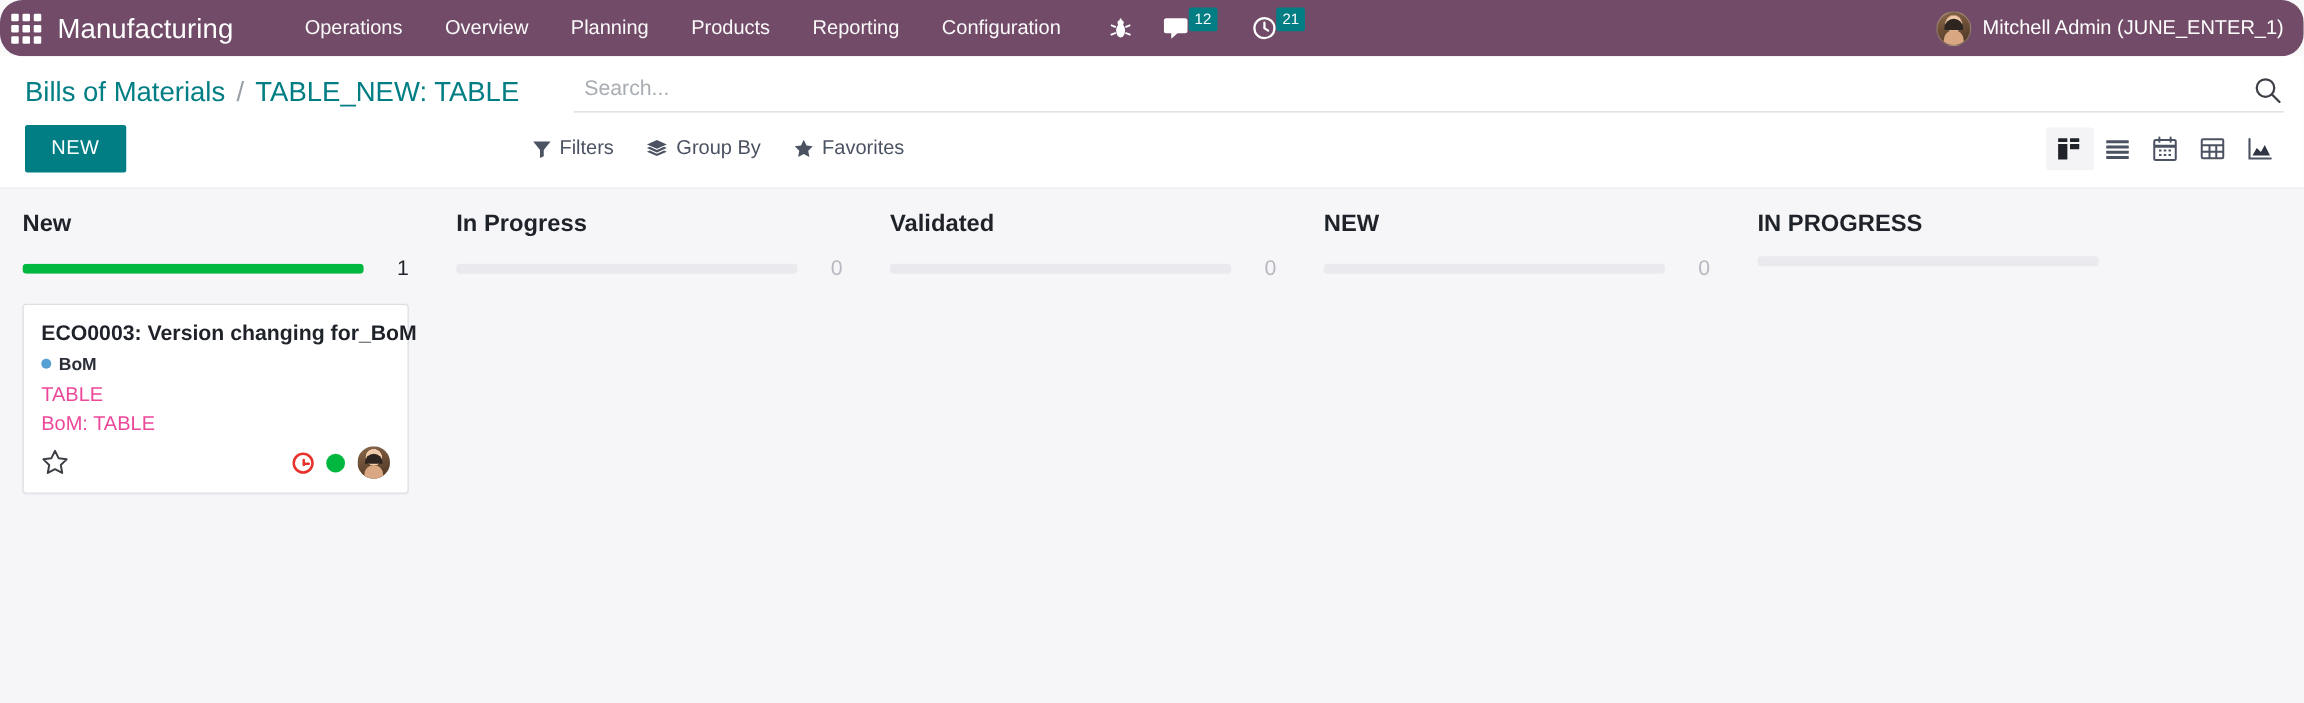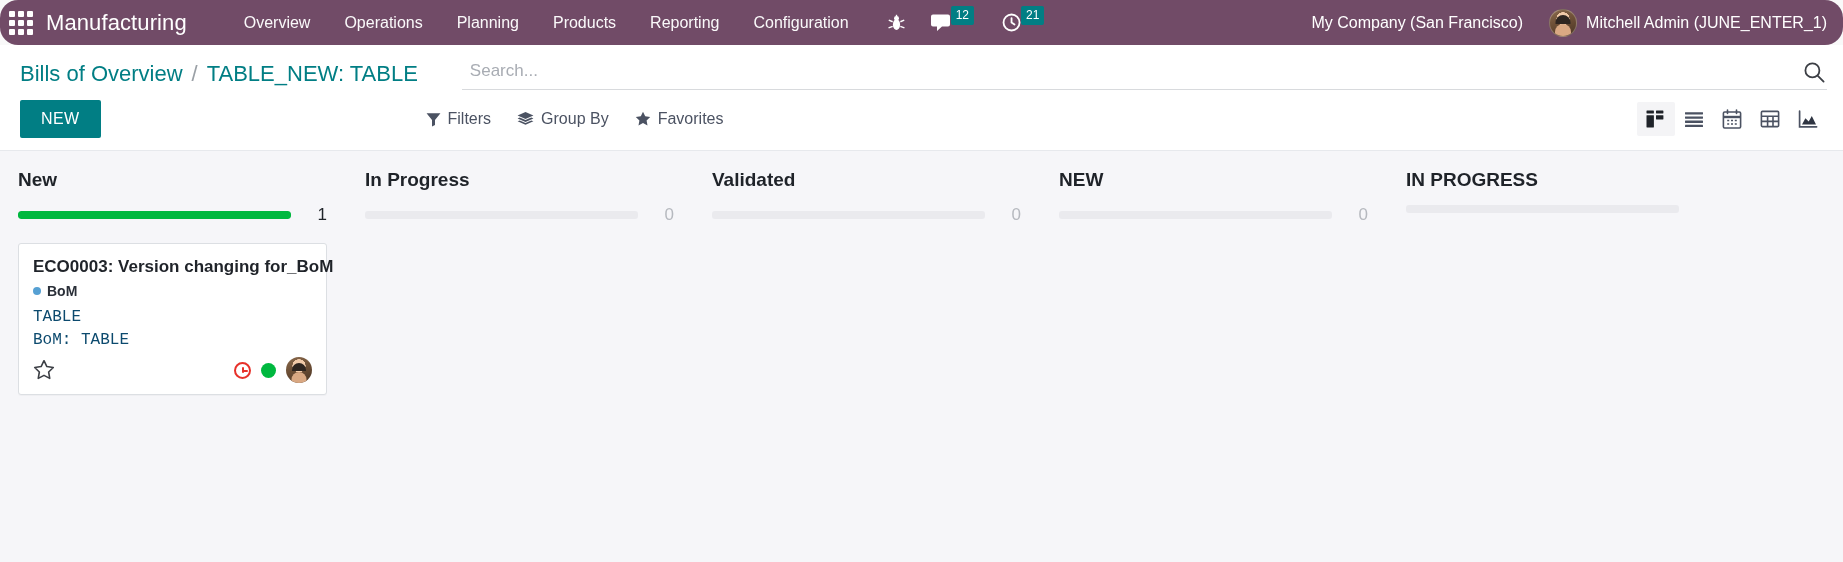--- a/index.html
+++ b/index.html
@@ -307,23 +307,22 @@
     margin-bottom: 9px;
   }
   .tag-dot {
     width: 8px; height: 8px;
     border-radius: 50%;
     background: #56a0d3;
     flex: none;
   }
   .kcard-line {
     font-size: 16px;
-    color: #0c4a6e;
+    color: #ec4899;
     margin-bottom: 5px;
-    font-family: Liberation Mono, monospace;
   }
   .kcard-footer {
     display: flex;
     align-items: center;
     margin-top: 8px;
   }
   .star-icon { cursor: pointer; display: flex; }
   .kcard-right {
     margin-left: auto;
     display: flex;
@@ -403,22 +402,22 @@
       <i></i>
       <i></i>
       <i></i>
       <i></i>
       <i></i>
       <i></i>
       <i></i>
   </div>
   <div class="brand">Manufacturing</div>
   <div class="nav-items">
+    <div class="nav-item">Operations</div>
     <div class="nav-item">Overview</div>
-    <div class="nav-item">Operations</div>
     <div class="nav-item">Planning</div>
     <div class="nav-item">Products</div>
     <div class="nav-item">Reporting</div>
     <div class="nav-item">Configuration</div>
   </div>
 
   <div class="sys-icon" style="padding-left:22px;">
     <svg width="17" height="18" viewBox="0 0 17 18" fill="#ffffff" aria-hidden="true">
       <ellipse cx="8.5" cy="10.5" rx="3.6" ry="5.4"></ellipse>
       <ellipse cx="8.5" cy="4.2" rx="2.5" ry="2.3"></ellipse>
@@ -439,32 +438,31 @@
 
   <div class="sys-icon">
     <svg width="21" height="21" viewBox="0 0 22 22" fill="none" stroke="#ffffff" stroke-width="1.9" aria-hidden="true">
       <circle cx="10" cy="11" r="8.4"></circle>
       <path d="M10 6.4V11l3.1 2.1" stroke-linecap="round"></path>
     </svg>
     <span class="badge-count">21</span>
   </div>
 
   <div class="nav-right">
-    <div class="company-name">My Company (San Francisco)</div>
     <div class="user-block">
       <div class="avatar-sm"></div>
       <span class="user-name">Mitchell Admin (JUNE_ENTER_1)</span>
     </div>
   </div>
 </div>
 
 <div class="control-panel">
   <div class="cp-row-1">
     <div class="breadcrumb">
-      <span class="bc-link">Bills of Overview</span>
+      <span class="bc-link">Bills of Materials</span>
       <span class="bc-sep">/</span>
       <span class="bc-link">TABLE_NEW: TABLE</span>
     </div>
 
     <div class="searchview">
       <input class="search-input" type="text" placeholder="Search..." style="">
       <span class="search-icon-btn">
         <svg width="22" height="22" viewBox="0 0 22 22" fill="none" stroke="#3c3f45" stroke-width="1.8" aria-hidden="true">
           <circle cx="9.4" cy="9.4" r="7"></circle>
           <path d="M14.6 14.6l6 6" stroke-linecap="round"></path>

